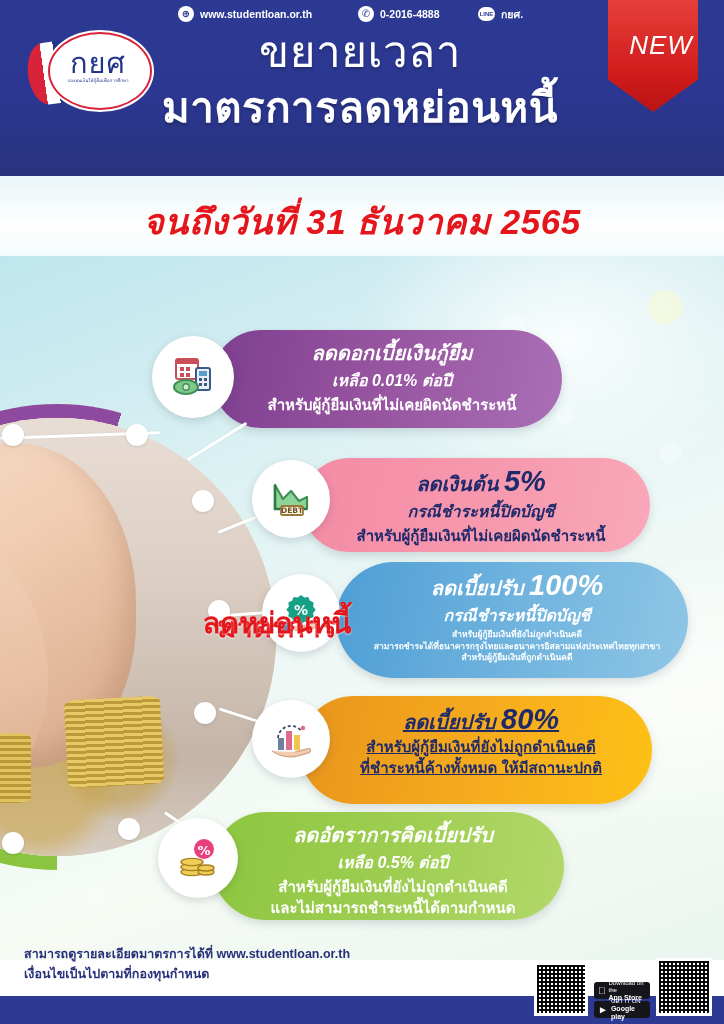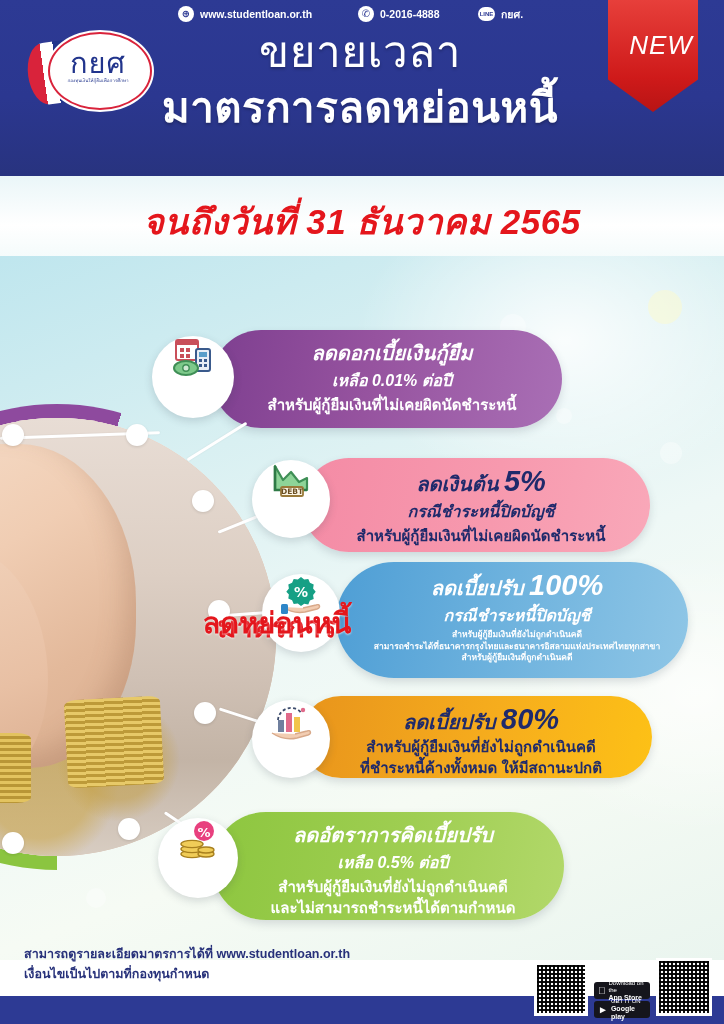--- a/index.html
+++ b/index.html
@@ -165,30 +165,30 @@
   .pill .l2{font-weight:bold;font-style:italic;font-size:16px;line-height:27px;}
   .pill .l3{font-size:15px;line-height:21px;font-weight:bold;}
   .pill .fine{font-size:8.5px;line-height:11.5px;font-weight:bold;}
 
   .pill-1{left:212px;top:330px;width:350px;height:98px;
     background:linear-gradient(100deg,#7e3f90 0%,#96539f 45%,#a96fb5 100%);color:#ffffff;}
   .pill-2{left:302px;top:458px;width:348px;height:94px;
     background:linear-gradient(100deg,#f48ba5 0%,#f799ae 55%,#f9a8b9 100%);color:#1f2a6b;}
   .pill-3{left:336px;top:562px;width:352px;height:116px;
     background:linear-gradient(100deg,#4e9ed5 0%,#6fb3de 50%,#8fc6e6 100%);color:#ffffff;}
-  .pill-4{left:300px;top:696px;width:352px;height:82px;
-    background:linear-gradient(100deg,#e8941c 0%,#f6ad1d 55%,#fdc116 100%);color:#1f2a6b;}
+  .pill-4{left:300px;top:696px;width:352px;height:108px;
+    background:linear-gradient(100deg,#e8941c 0%,#f6ad1d 55%,#fdc116 100%);color:#1f2a6b;text-decoration:underline;}
   .pill-5{left:212px;top:812px;width:352px;height:108px;
     background:linear-gradient(100deg,#8dc63f 0%,#9fce52 55%,#b2d86a 100%);color:#ffffff;}
 
   
   .badge{
     position:absolute;border-radius:50%;background:#ffffff;z-index:5;
     box-shadow:0 3px 8px rgba(50,60,80,.18);
-    display:flex;align-items:flex-start;justify-content:center;font-size:34px;
+    display:flex;align-items:center;justify-content:center;font-size:34px;
   }
   .badge-1{left:152px;top:336px;width:82px;height:82px;}
   .badge-2{left:252px;top:460px;width:78px;height:78px;}
   .badge-3{left:262px;top:574px;width:78px;height:78px;}
   .badge-4{left:252px;top:700px;width:78px;height:78px;}
   .badge-5{left:158px;top:818px;width:80px;height:80px;}
   .badge svg{display:block;}
 
   
   .footer-note{

